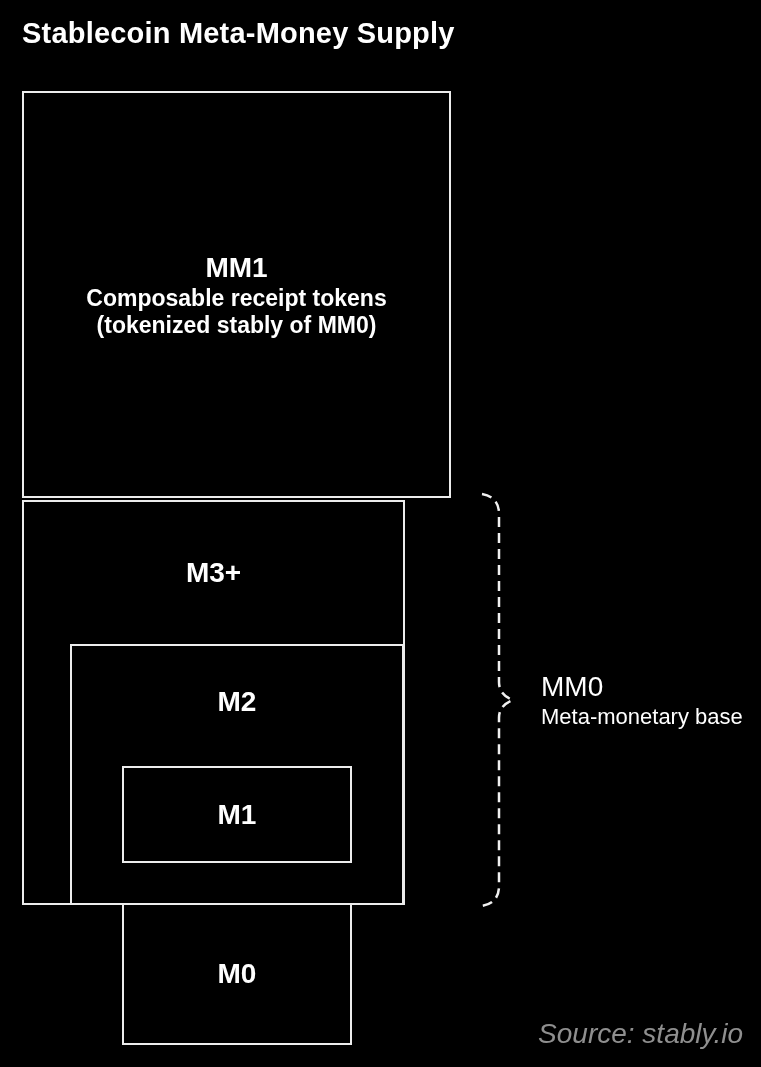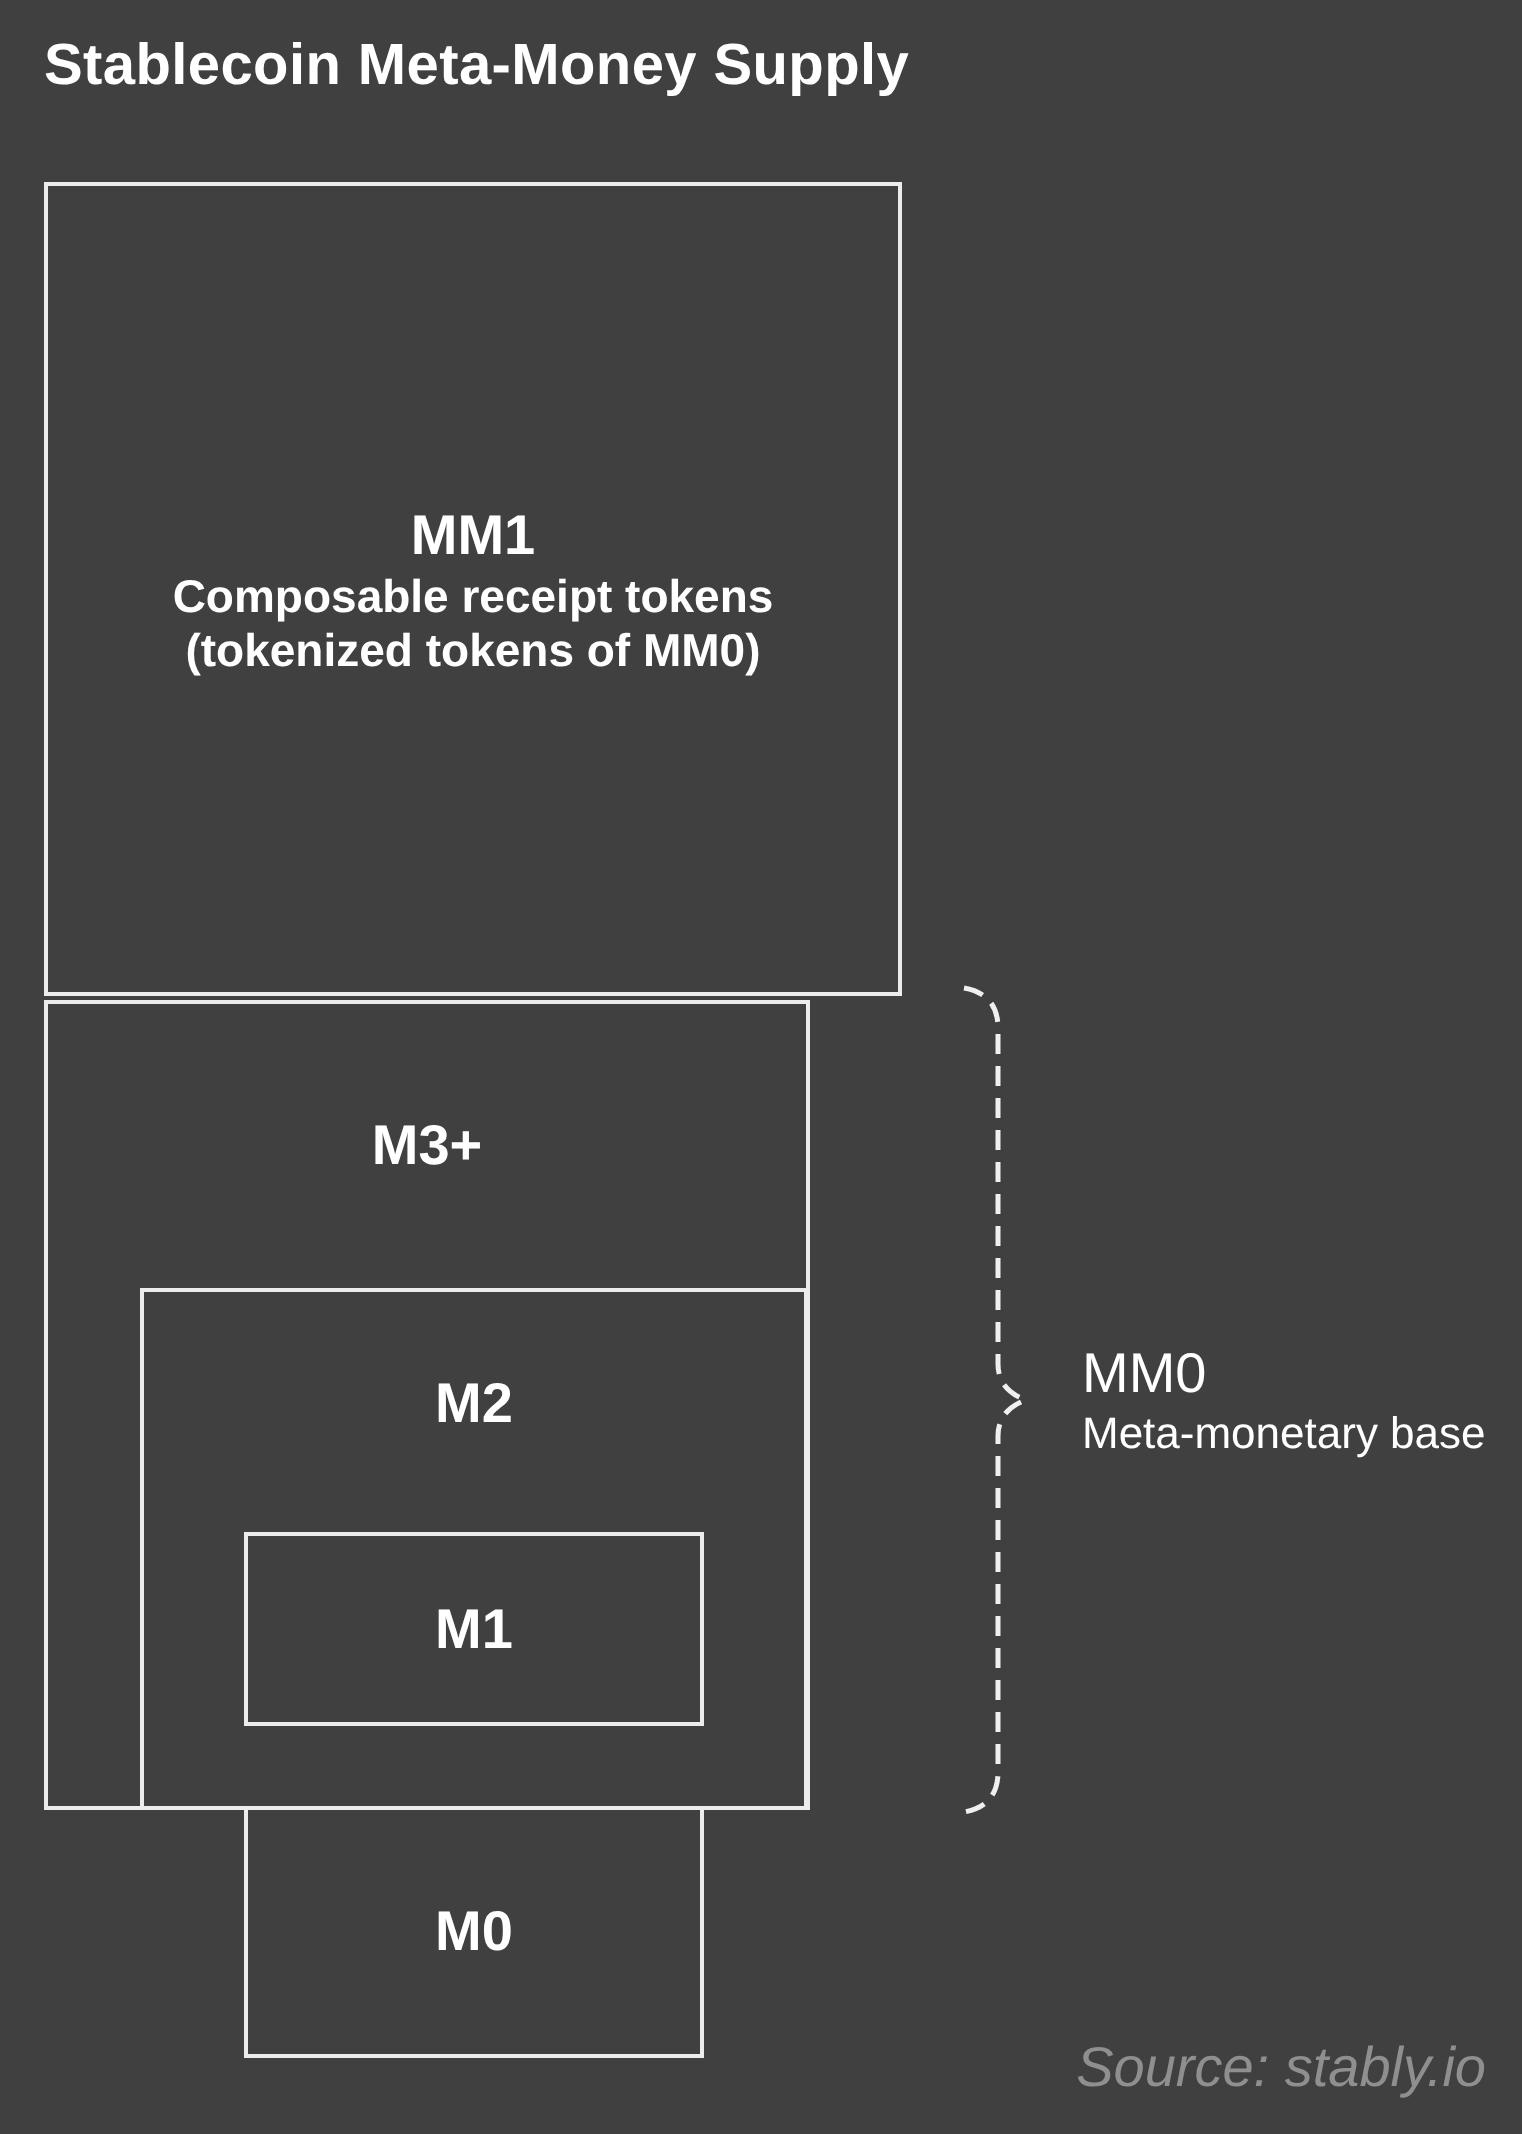--- a/index.html
+++ b/index.html
@@ -4,21 +4,21 @@
 <style>
   html, body {
     margin: 0;
     padding: 0;
     background: #191919;
   }
   .stage {
     position: relative;
     width: 761px;
     height: 1067px;
-    background: #404040;
+    background: #000000;
     font-family: "Liberation Sans", sans-serif;
     color: #ffffff;
     overflow: hidden;
   }
   .page-title {
     position: absolute;
     left: 22px;
     top: 17px;
     margin: 0;
     font-size: 29px;
@@ -30,21 +30,21 @@
     position: absolute;
     border: 2px solid #ececec;
     box-sizing: border-box;
     background: transparent;
     padding-left: 12px;
   }
   .box-mm1  { left: 22px;  top: 91px;  width: 429px; height: 407px; }
   .box-m3   { left: 22px;  top: 500px; width: 383px; height: 405px; }
   .box-m2   { left: 70px;  top: 644px; width: 334px; height: 261px; }
   .box-m1   { left: 122px; top: 766px; width: 230px; height: 97px; }
-  .box-m0   { left: 122px; top: 903px; width: 230px; height: 126px; }
+  .box-m0   { left: 122px; top: 903px; width: 230px; height: 142px; }
 
   .center-stack {
     position: absolute;
     left: 0; top: 0; right: 0; bottom: 0;
     display: flex;
     flex-direction: column;
     align-items: center;
     justify-content: center;
     text-align: center;
   }
@@ -117,21 +117,21 @@
 <body>
 
 <div class="stage">
 
   <h1 class="page-title">Stablecoin Meta-Money Supply</h1>
 
   <div class="box box-mm1">
     <div class="center-stack">
       <div class="box-label">MM1</div>
       <div class="box-desc">Composable receipt tokens</div>
-      <div class="box-desc">(tokenized tokens of MM0)</div>
+      <div class="box-desc">(tokenized stably of MM0)</div>
     </div>
   </div>
 
   <div class="box box-m3">
     <div class="label-strip strip-m3">
       <div class="box-label">M3+</div>
     </div>
   </div>
 
   <div class="box box-m2">

